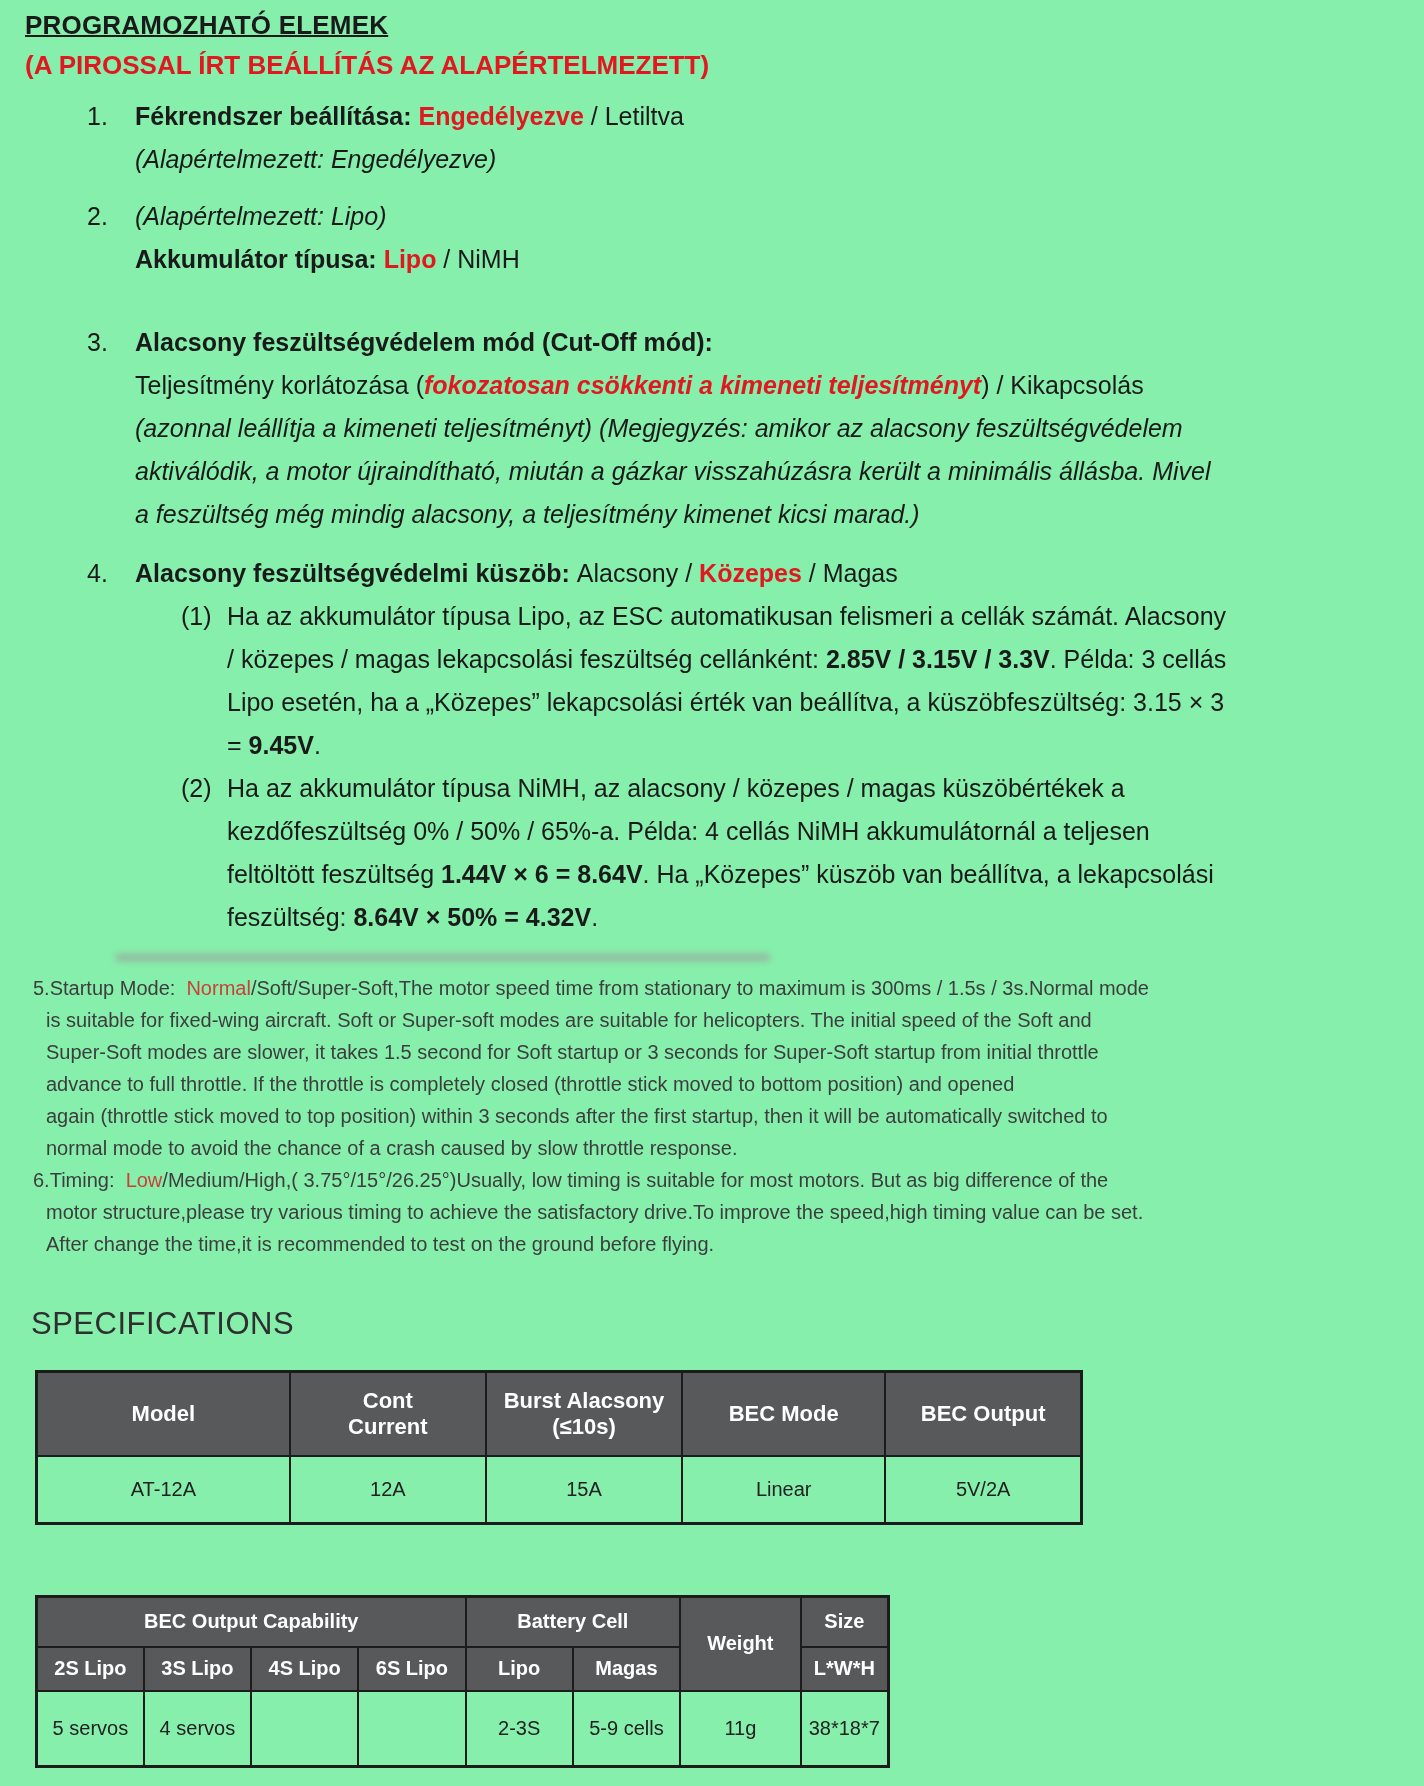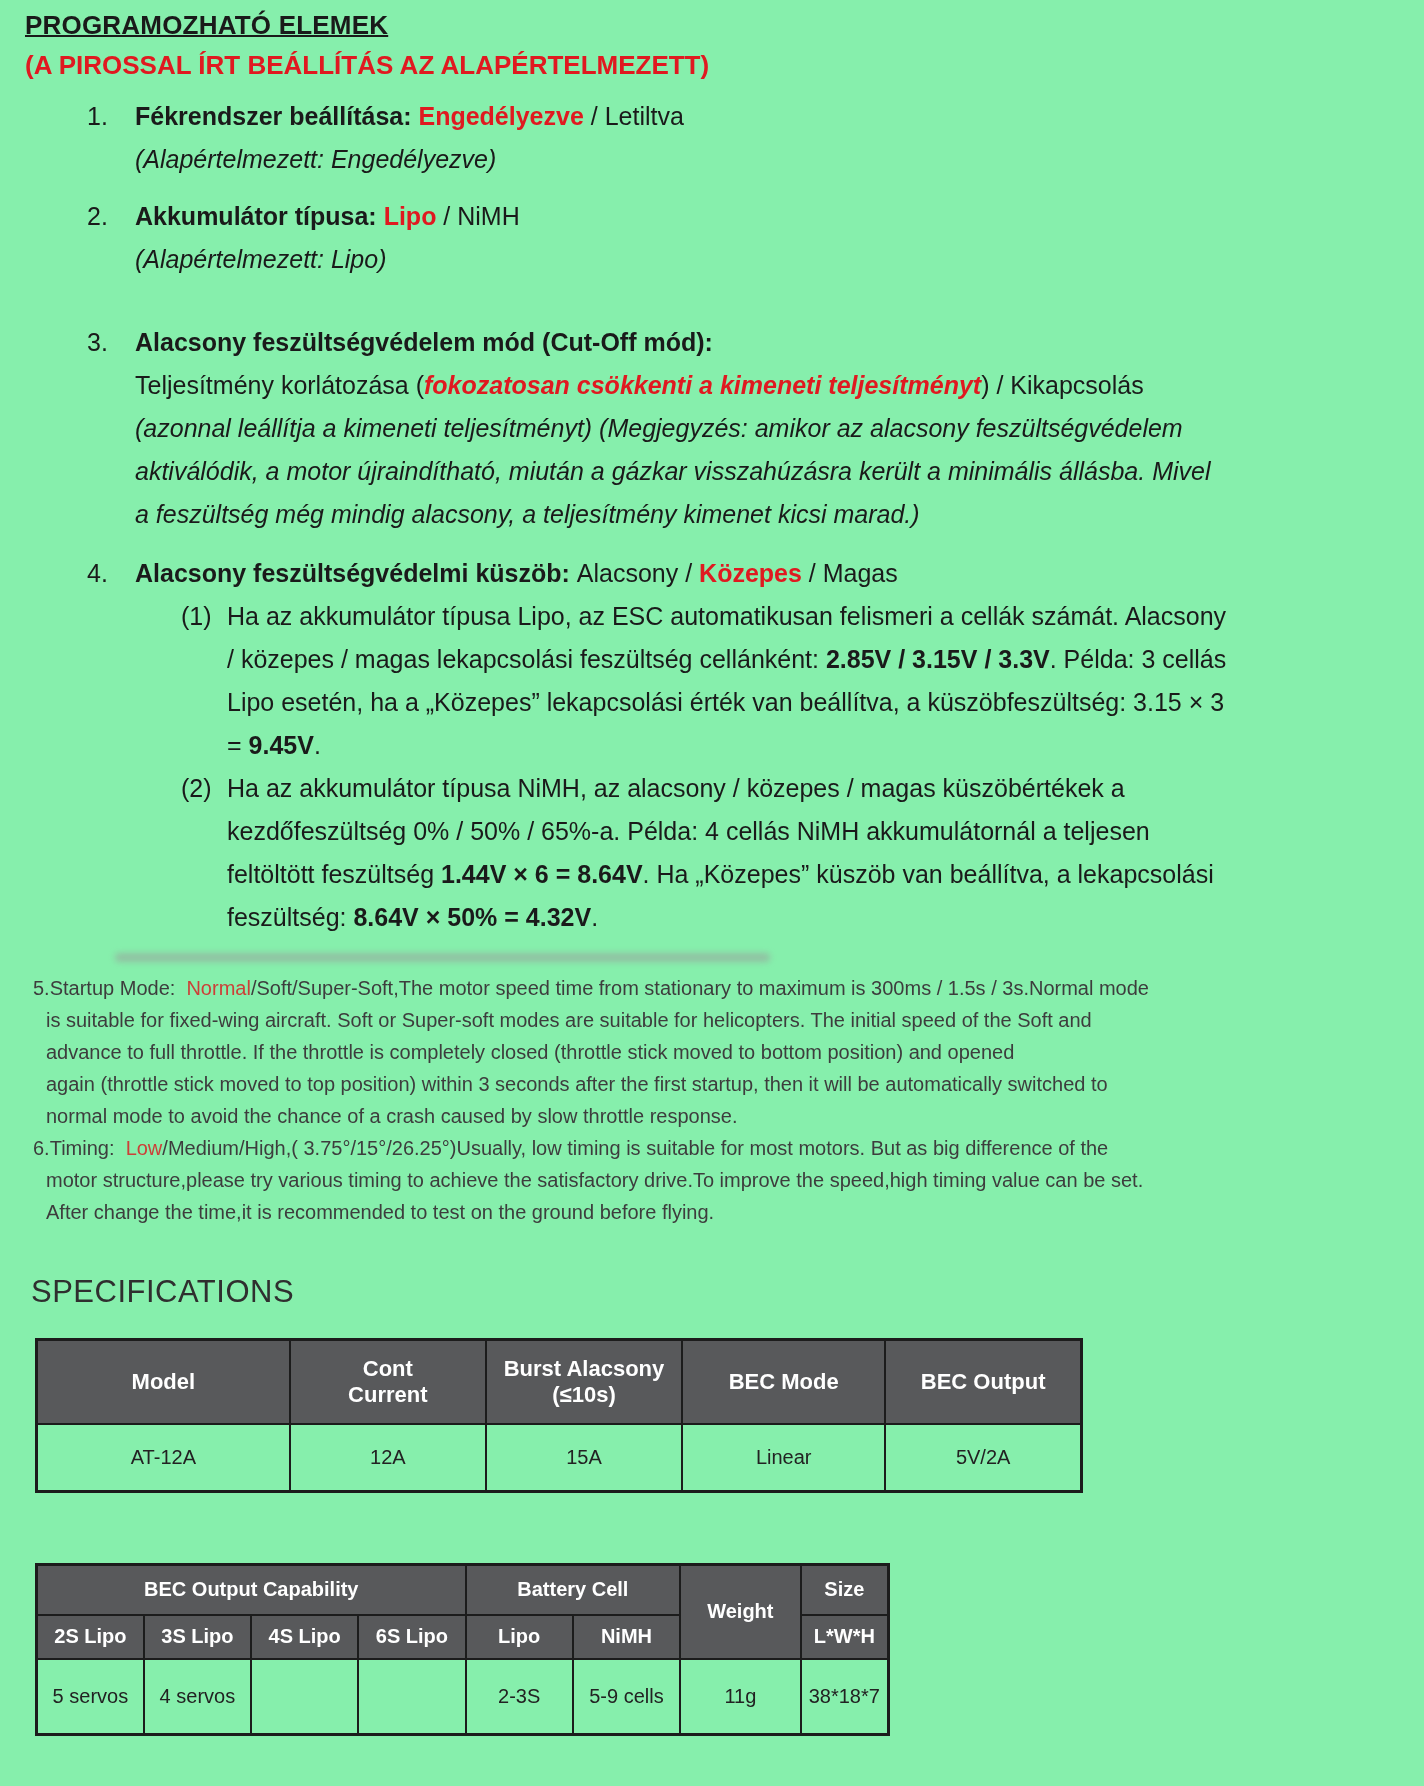--- a/index.html
+++ b/index.html
@@ -63,22 +63,22 @@
       <div class="num">1.</div>
       <div class="content">
         <div class="line"><span class="seg-b">Fékrendszer beállítása: </span><span class="seg-b seg-r">Engedélyezve</span><span> / Letiltva</span></div>
         <div class="line"><span class="seg-i">(Alapértelmezett: Engedélyezve)</span></div>
       </div>
     </div>
 
     <div class="item">
       <div class="num">2.</div>
       <div class="content">
+        <div class="line"><span class="seg-i">(Alapértelmezett: Lipo)</span></div>
         <div class="line"><span class="seg-b">Akkumulátor típusa: </span><span class="seg-b seg-r">Lipo</span><span> / NiMH</span></div>
-        <div class="line"><span class="seg-i">(Alapértelmezett: Lipo)</span></div>
       </div>
     </div>
 
     <div class="item item3">
       <div class="num">3.</div>
       <div class="content">
         <div class="line"><span class="seg-b">Alacsony feszültségvédelem mód (Cut-Off mód):</span></div>
         <div class="body-par"><span>Teljesítmény korlátozása (</span><span class="seg-b seg-r seg-i">fokozatosan csökkenti a kimeneti teljesítményt</span><span>) / Kikapcsolás </span><span class="seg-i">(azonnal leállítja a kimeneti teljesítményt) (Megjegyzés: amikor az alacsony feszültségvédelem aktiválódik, a motor újraindítható, miután a gázkar visszahúzásra került a minimális állásba. Mivel a feszültség még mindig alacsony, a teljesítmény kimenet kicsi marad.)</span></div>
       </div>
     </div>
@@ -100,20 +100,21 @@
       </div>
     </div>
 
   </div>
 
   <div class="artifact"></div>
 
   <div class="notes">
     <div class="note-line"><span>5.Startup Mode:  </span><span class="seg-r2">Normal</span><span>/Soft/Super-Soft,The motor speed time from stationary to maximum is 300ms / 1.5s / 3s.Normal mode</span></div>
     <div class="note-line ind"><span>is suitable for fixed-wing aircraft. Soft or Super-soft modes are suitable for helicopters. The initial speed of the Soft and</span></div>
+    <div class="note-line ind"><span>Super-Soft modes are slower, it takes 1.5 second for Soft startup or 3 seconds for Super-Soft startup from initial throttle</span></div>
     <div class="note-line ind"><span>advance to full throttle. If the throttle is completely closed (throttle stick moved to bottom position) and opened</span></div>
     <div class="note-line ind"><span>again (throttle stick moved to top position) within 3 seconds after the first startup, then it will be automatically switched to</span></div>
     <div class="note-line ind"><span>normal mode to avoid the chance of a crash caused by slow throttle response.</span></div>
     <div class="note-line"><span>6.Timing:  </span><span class="seg-r2">Low</span><span>/Medium/High,( 3.75°/15°/26.25°)Usually, low timing is suitable for most motors. But as big difference of the</span></div>
     <div class="note-line ind"><span>motor structure,please try various timing to achieve the satisfactory drive.To improve the speed,high timing value can be set.</span></div>
     <div class="note-line ind"><span>After change the time,it is recommended to test on the ground before flying.</span></div>
   </div>
 
   <div class="spec-heading">SPECIFICATIONS</div>
 
@@ -145,21 +146,21 @@
       <th colspan="2" style="width:210px">Battery Cell</th>
       <th rowspan="2" style="width:118px">Weight</th>
       <th style="width:86px">Size</th>
     </tr>
     <tr class="srow">
       <th>2S Lipo</th>
       <th>3S Lipo</th>
       <th>4S Lipo</th>
       <th>6S Lipo</th>
       <th>Lipo</th>
-      <th>NiMH</th>
+      <th>Magas</th>
       <th>L*W*H</th>
     </tr>
     <tr>
       <td>5 servos</td>
       <td>4 servos</td>
       <td></td>
       <td></td>
       <td>2-3S</td>
       <td>5-9 cells</td>
       <td>11g</td>

